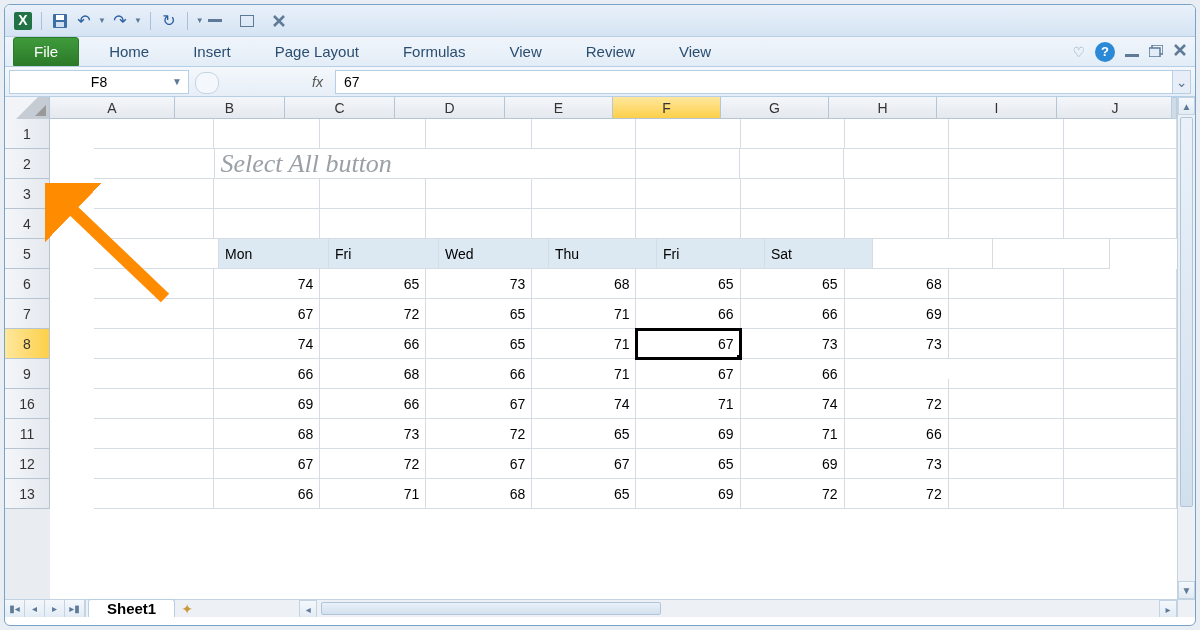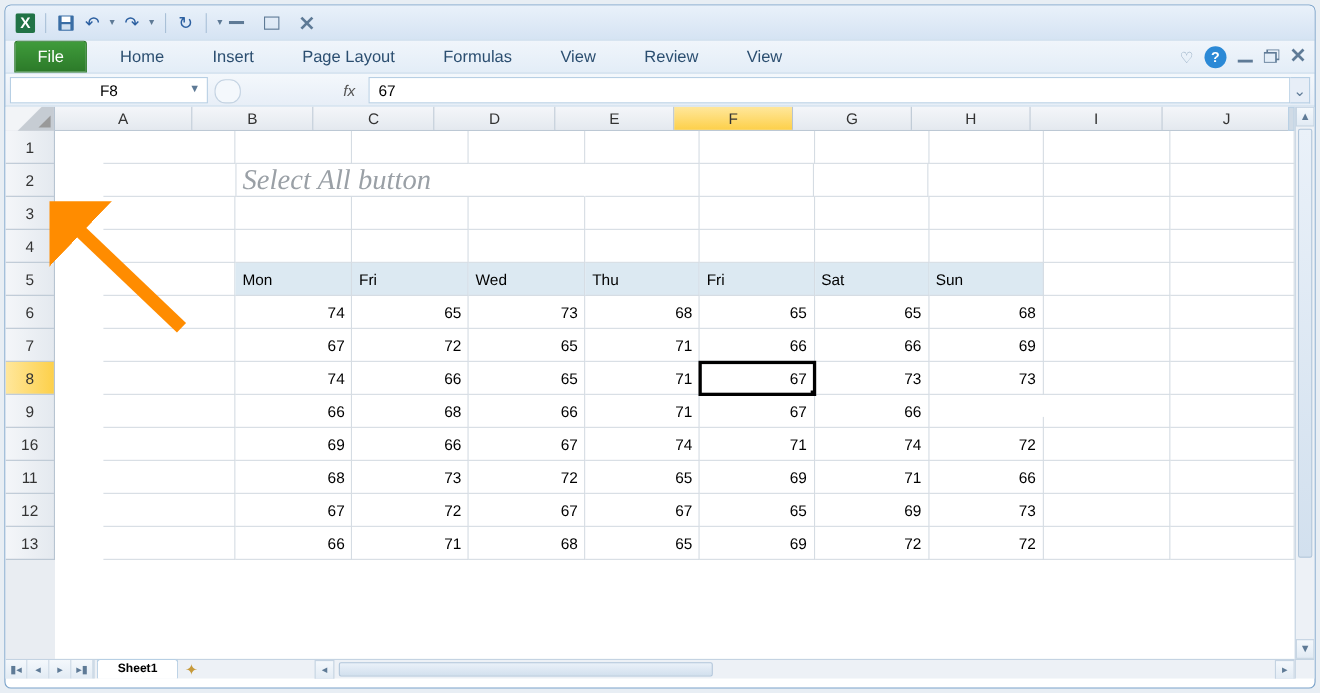--- a/index.html
+++ b/index.html
@@ -40,21 +40,21 @@
   .cell.hdr{background:#dce9f2;}
   .cell.num{text-align:right;}
   .annot{font-family:"Segoe Script","Comic Sans MS",cursive;color:#9aa0a6;font-size:26px;font-style:italic;}
   .vscroll{position:absolute;right:0;top:0;width:18px;bottom:18px;background:#edf1f6;border-left:1px solid #c4d3e2;}
   .vscroll .up,.vscroll .dn{height:18px;display:flex;align-items:center;justify-content:center;color:#5e7a96;font-size:10px;background:linear-gradient(#f4f8fc,#e2ebf4);border:1px solid #c4d3e2;cursor:pointer;}
   .vscroll .dn{position:absolute;bottom:0;left:0;right:0;}
   .vscroll .thumb{position:absolute;top:20px;left:2px;right:2px;height:390px;background:linear-gradient(#eaf1f9,#d2e0ee);border:1px solid #b0c5da;border-radius:2px;}
   .hscroll{position:absolute;left:0;right:18px;bottom:0;height:18px;background:#edf1f6;border-top:1px solid #c4d3e2;display:flex;align-items:stretch;}
   .sheet-nav{display:flex;border-right:1px solid #c4d3e2;}
   .sn-btn{width:20px;display:flex;align-items:center;justify-content:center;color:#5e7a96;background:linear-gradient(#f4f8fc,#e2ebf4);border-right:1px solid #c4d3e2;cursor:pointer;font-size:10px;}
-  .sheet-tab{padding:0 18px;background:#fff;border:1px solid #b7cfe4;border-bottom:none;border-top-left-radius:3px;border-top-right-radius:3px;margin-top:-1px;margin-left:2px;font-weight:bold;cursor:pointer;line-height:17px;font-size:11px;}
+  .sheet-tab{padding:0 18px;background:#fff;border:1px solid #b7cfe4;border-bottom:none;border-top-left-radius:3px;border-top-right-radius:3px;margin-top:-1px;margin-left:2px;font-weight:bold;cursor:pointer;line-height:17px;font-size:15px;}
   .newsheet{width:24px;display:flex;align-items:center;justify-content:center;cursor:pointer;color:#c79a3b;}
   .hsb-track{flex:1;position:relative;margin-left:100px;}
   .hsb-track .lt,.hsb-track .rt{width:18px;height:18px;display:flex;align-items:center;justify-content:center;color:#5e7a96;background:linear-gradient(#f4f8fc,#e2ebf4);border:1px solid #c4d3e2;cursor:pointer;font-size:10px;}
   .hsb-track .rt{position:absolute;right:0;top:0;}
   .hsb-track .lt{position:absolute;left:0;top:0;}
   .hsb-track .hthumb{position:absolute;left:22px;top:2px;bottom:2px;width:340px;background:linear-gradient(#eaf1f9,#d2e0ee);border:1px solid #b0c5da;border-radius:2px;}
   .splitter{position:absolute;right:0;top:0;width:6px;height:22px;background:#d0dbe6;border:1px solid #b7cfe4;cursor:col-resize;}
   .corner{position:absolute;right:0;bottom:0;width:18px;height:18px;background:#edf1f6;border-left:1px solid #c4d3e2;border-top:1px solid #c4d3e2;}
   .arrow-annot{position:absolute;left:40px;top:86px;pointer-events:none;}
   .active-cell{outline:3px solid #000;outline-offset:-2px;position:relative;}
@@ -226,21 +226,20 @@
           <div class="cell" style="width: 117px;"></div>
         </div>
         <div class="cell-row">
           <div class="cell" style="width: 125px;"></div>
           <div class="cell hdr" style="width: 110px;">Mon</div>
           <div class="cell hdr" style="width: 110px;">Fri</div>
           <div class="cell hdr" style="width: 110px;">Wed</div>
           <div class="cell hdr" style="width: 108px;">Thu</div>
           <div class="cell hdr" style="width: 108px;">Fri</div>
           <div class="cell hdr" style="width: 108px;">Sat</div>
-          <div class="cell hdr" style="width: 108px;">Sun</div>
           <div class="cell" style="width: 120px;"></div>
           <div class="cell" style="width: 117px;"></div>
         </div>
         <div class="cell-row">
           <div class="cell" style="width: 125px;"></div>
           <div class="cell num" style="width: 110px;">74</div>
           <div class="cell num" style="width: 110px;">65</div>
           <div class="cell num" style="width: 110px;">73</div>
           <div class="cell num" style="width: 108px;">68</div>
           <div class="cell num" style="width: 108px;">65</div>

